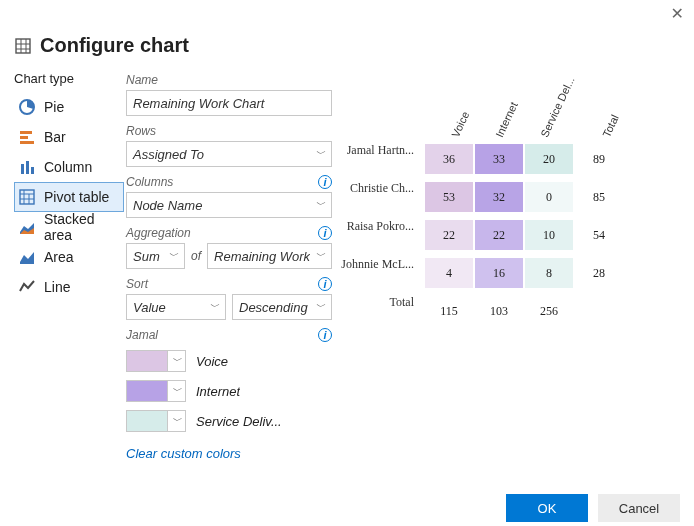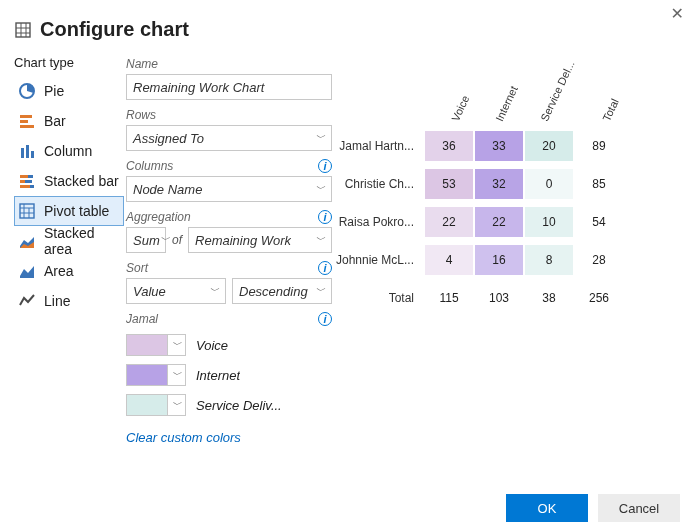--- a/index.html
+++ b/index.html
@@ -19,21 +19,21 @@
     top: 4px; right: 10px;
     font-size: 16px;
     color: #666;
     cursor: pointer;
     user-select: none;
   }
   .header {
     display: flex;
     align-items: center;
     gap: 8px;
-    padding: 18px 14px 8px 14px;
+    padding: 34px 14px 8px 14px;
   }
   .header .title {
     font-size: 20px;
     font-weight: 600;
     color: #222;
   }
   .grid-icon svg { display:block; }
   .content {
     display: flex;
     padding: 0 14px;
@@ -144,23 +144,23 @@
     white-space: nowrap;
     display:inline-block;
     position:relative;
     left:24px;
     top:2px;
     max-width:48px;
     overflow:visible;
   }
   .pv-row {
     display:flex;
-    align-items:center;
     height:38px;
     font-size:12px;
+    font-family:Liberation Serif, serif;
   }
   .pv-row.total-row { font-weight:400; }
   .pv-row.total-row .pv-cell { background:transparent; box-shadow:none; }
   .pv-rlabel {
     width:90px; flex:0 0 90px;
     text-align:right;
     padding-right:10px;
     color:#333;
     white-space:nowrap;
     overflow:hidden;
@@ -234,31 +234,20 @@
           <span class="ct-label">Bar</span>
         </div>
         <div class="ct-item">
           <span class="ct-icon"><svg width="18" height="18" viewBox="0 0 18 18">
               <rect x="3" y="6" width="3" height="10" fill="#3a74b8"></rect>
               <rect x="8" y="3" width="3" height="13" fill="#3a74b8"></rect>
               <rect x="13" y="9" width="3" height="7" fill="#3a74b8"></rect>
             </svg></span>
           <span class="ct-label">Column</span>
         </div>
-        <div class="ct-item">
-          <span class="ct-icon"><svg width="18" height="18" viewBox="0 0 18 18">
-              <rect x="2" y="3" width="8" height="3" fill="#e07a2e"></rect>
-              <rect x="10" y="3" width="5" height="3" fill="#3a74b8"></rect>
-              <rect x="2" y="8" width="5" height="3" fill="#e07a2e"></rect>
-              <rect x="7" y="8" width="7" height="3" fill="#3a74b8"></rect>
-              <rect x="2" y="13" width="10" height="3" fill="#e07a2e"></rect>
-              <rect x="12" y="13" width="4" height="3" fill="#3a74b8"></rect>
-            </svg></span>
-          <span class="ct-label">Stacked bar</span>
-        </div>
         <div class="ct-item selected">
           <span class="ct-icon"><svg width="18" height="18" viewBox="0 0 18 18">
               <rect x="2" y="2" width="14" height="14" fill="none" stroke="#3a74b8" stroke-width="1.4"></rect>
               <line x1="2" y1="6" x2="16" y2="6" stroke="#3a74b8"></line>
               <line x1="6" y1="2" x2="6" y2="16" stroke="#3a74b8"></line>
               <line x1="11" y1="6" x2="11" y2="16" stroke="#3a74b8"></line>
               <line x1="2" y1="11" x2="16" y2="11" stroke="#3a74b8"></line>
             </svg></span>
           <span class="ct-label">Pivot table</span>
         </div>
@@ -305,21 +294,21 @@
     <div class="select">
       <span>Node Name</span>
       <span class="chev">﹀</span>
     </div>
 
     <div class="form-label">
       <span>Aggregation</span>
       <span class="info-dot">i</span>
     </div>
     <div class="agg-row">
-      <div class="select" style="width:40px">
+      <div class="select" style="width:59px">
         <span>Sum</span>
           <span class="chev">﹀</span>
       </div>
       <span class="of">of</span>
       <div class="select" style="flex:1">
         <span style="white-space:nowrap;overflow:hidden;text-overflow:ellipsis;">Remaining Work</span>
           <span class="chev">﹀</span>
       </div>
     </div>
 
@@ -417,21 +406,20 @@
           <div class="pv-rlabel">Johnnie McL...</div>
           <div class="pv-cell" style="background:rgb(241,232,244)">4</div>
           <div class="pv-cell" style="background:rgb(207,193,238)">16</div>
           <div class="pv-cell" style="background:rgb(230,243,242)">8</div>
           <div class="pv-cell total-col">28</div>
         </div>
         <div class="pv-row total-row">
           <div class="pv-rlabel">Total</div>
           <div class="pv-cell ">115</div>
           <div class="pv-cell ">103</div>
-          <div class="pv-cell ">38</div>
           <div class="pv-cell total-col">256</div>
         </div>
       </div>
   </div>
 </div>
 
 <div class="footer">
   <div class="btn primary">OK</div>
   <div class="btn secondary">Cancel</div>
 </div>

